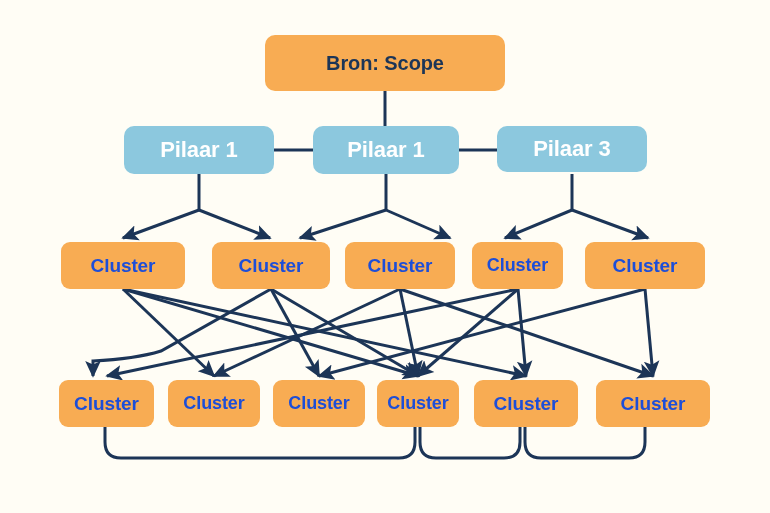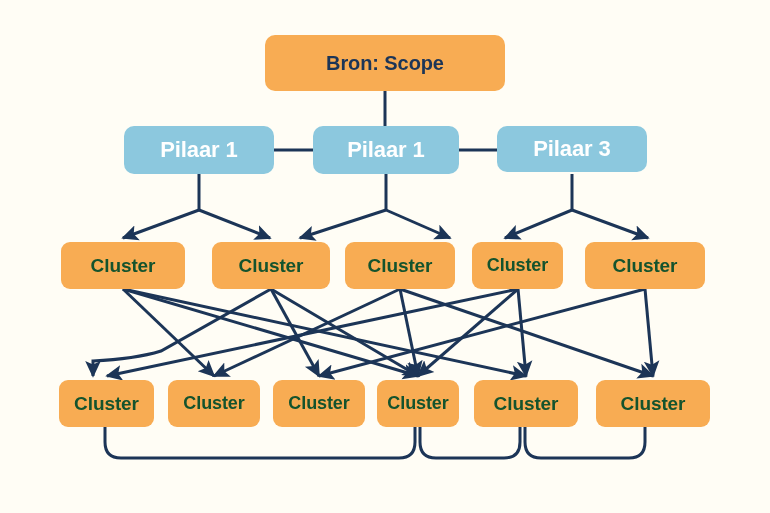--- a/index.html
+++ b/index.html
@@ -46,21 +46,21 @@
     border-radius: 10px;
   }
   .node-pillar {
     background: #8CC8DE;
     color: #FFFFFF;
     font-size: 22px;
     border-radius: 10px;
   }
   .node-cluster {
     background: #F8AC53;
-    color: #14532d;
+    color: #1d4ed8;
     font-size: 19px;
     border-radius: 9px;
   }
   .node-cluster.small {
     font-size: 18px;
   }
 </style>
 </head>
 <body>
 

